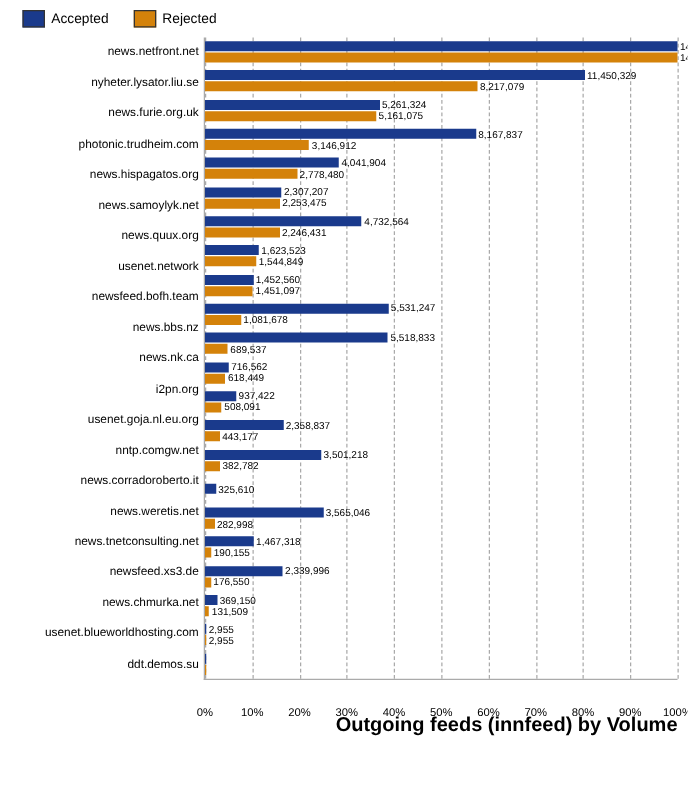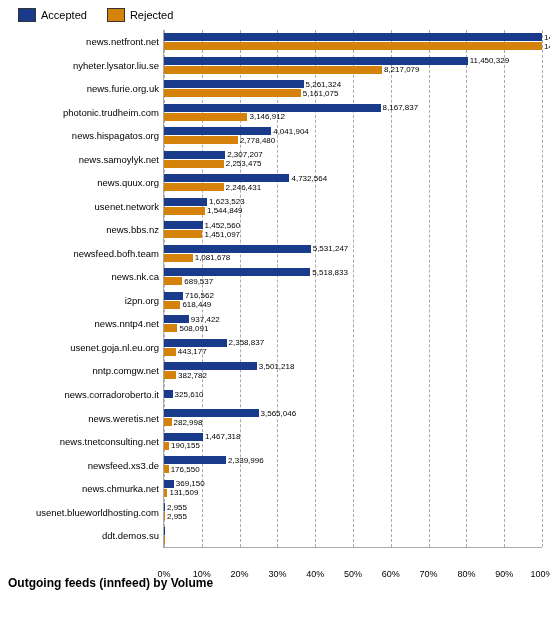--- a/index.html
+++ b/index.html
@@ -125,22 +125,22 @@
       right: 0;
       display: flex;
       justify-content: space-between;
     }
     .x-tick {
       font-size: 9px;
       color: #000;
       transform: translateX(-50%);
     }
     .x-axis-title {
-      text-align: left;
-      font-size: 12px;
+      text-align: right;
+      font-size: 16px;
       font-weight: bold;
       margin-top: 28px;
     }
   </style>
 </head>
 <body>
 
 <div class="chart-container">
   <div class="legend">
     <div class="legend-item">
@@ -156,25 +156,24 @@
   <div class="chart-area">
     <div class="y-labels" id="y-labels-container">
         <div class="y-label">news.netfront.net</div>
         <div class="y-label">nyheter.lysator.liu.se</div>
         <div class="y-label">news.furie.org.uk</div>
         <div class="y-label">photonic.trudheim.com</div>
         <div class="y-label">news.hispagatos.org</div>
         <div class="y-label">news.samoylyk.net</div>
         <div class="y-label">news.quux.org</div>
         <div class="y-label">usenet.network</div>
+        <div class="y-label">newsfeed.bofh.team</div>
         <div class="y-label">news.bbs.nz</div>
-        <div class="y-label">newsfeed.bofh.team</div>
         <div class="y-label">news.nk.ca</div>
         <div class="y-label">i2pn.org</div>
-        <div class="y-label">news.nntp4.net</div>
         <div class="y-label">usenet.goja.nl.eu.org</div>
         <div class="y-label">nntp.comgw.net</div>
         <div class="y-label">news.corradoroberto.it</div>
         <div class="y-label">news.weretis.net</div>
         <div class="y-label">news.tnetconsulting.net</div>
         <div class="y-label">newsfeed.xs3.de</div>
         <div class="y-label">news.chmurka.net</div>
         <div class="y-label">usenet.blueworldhosting.com</div>
         <div class="y-label">ddt.demos.su</div>
       </div>

